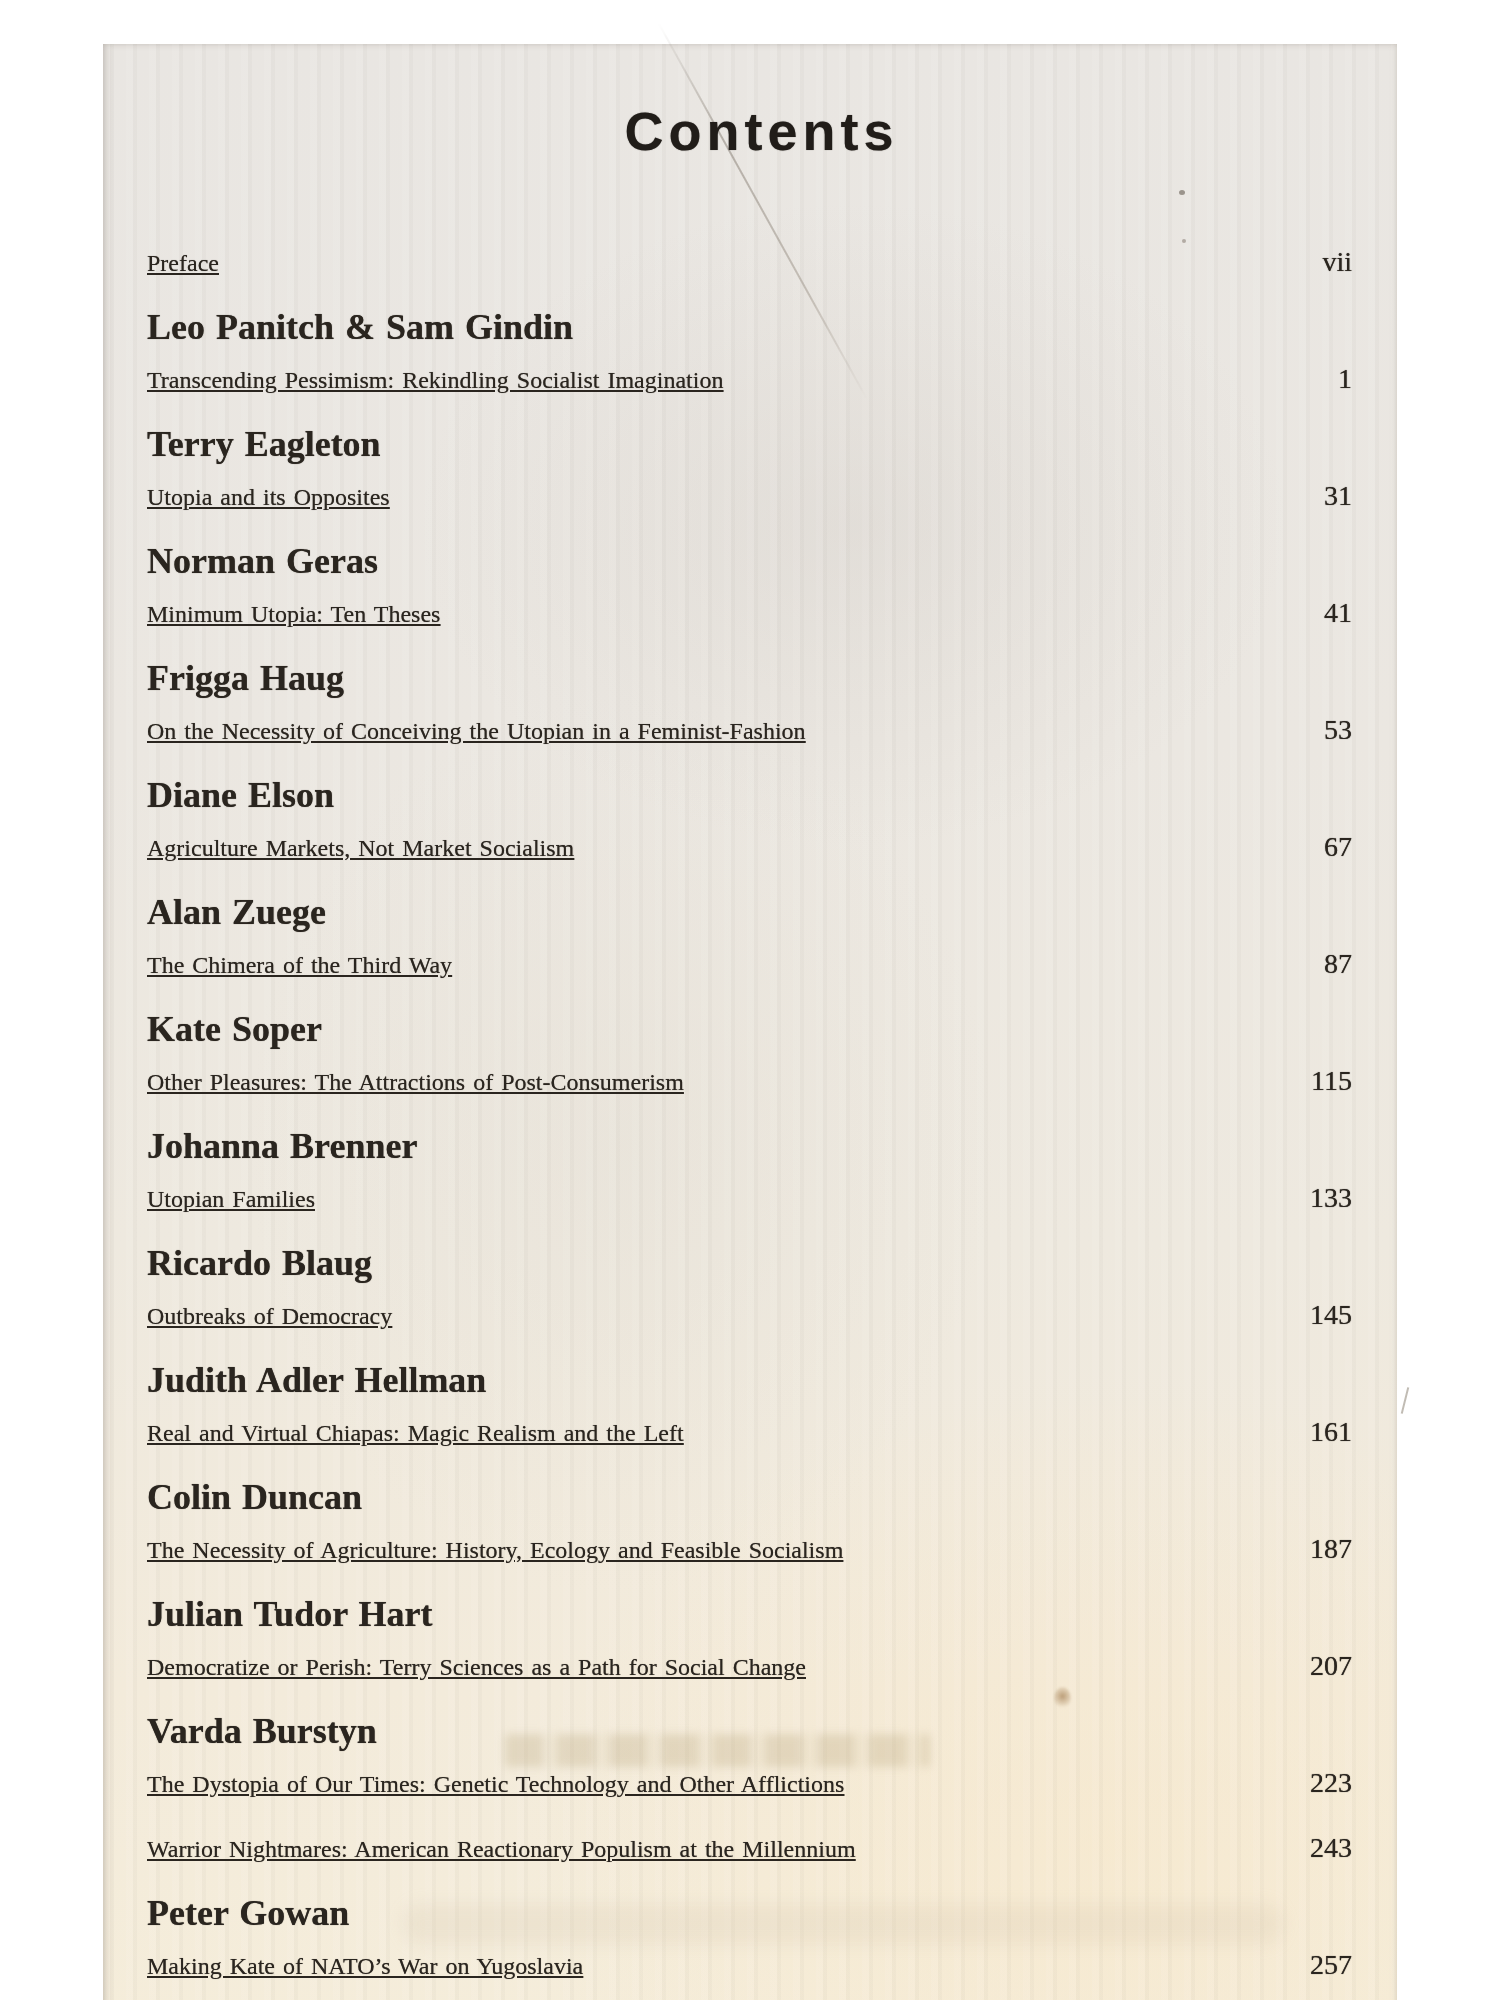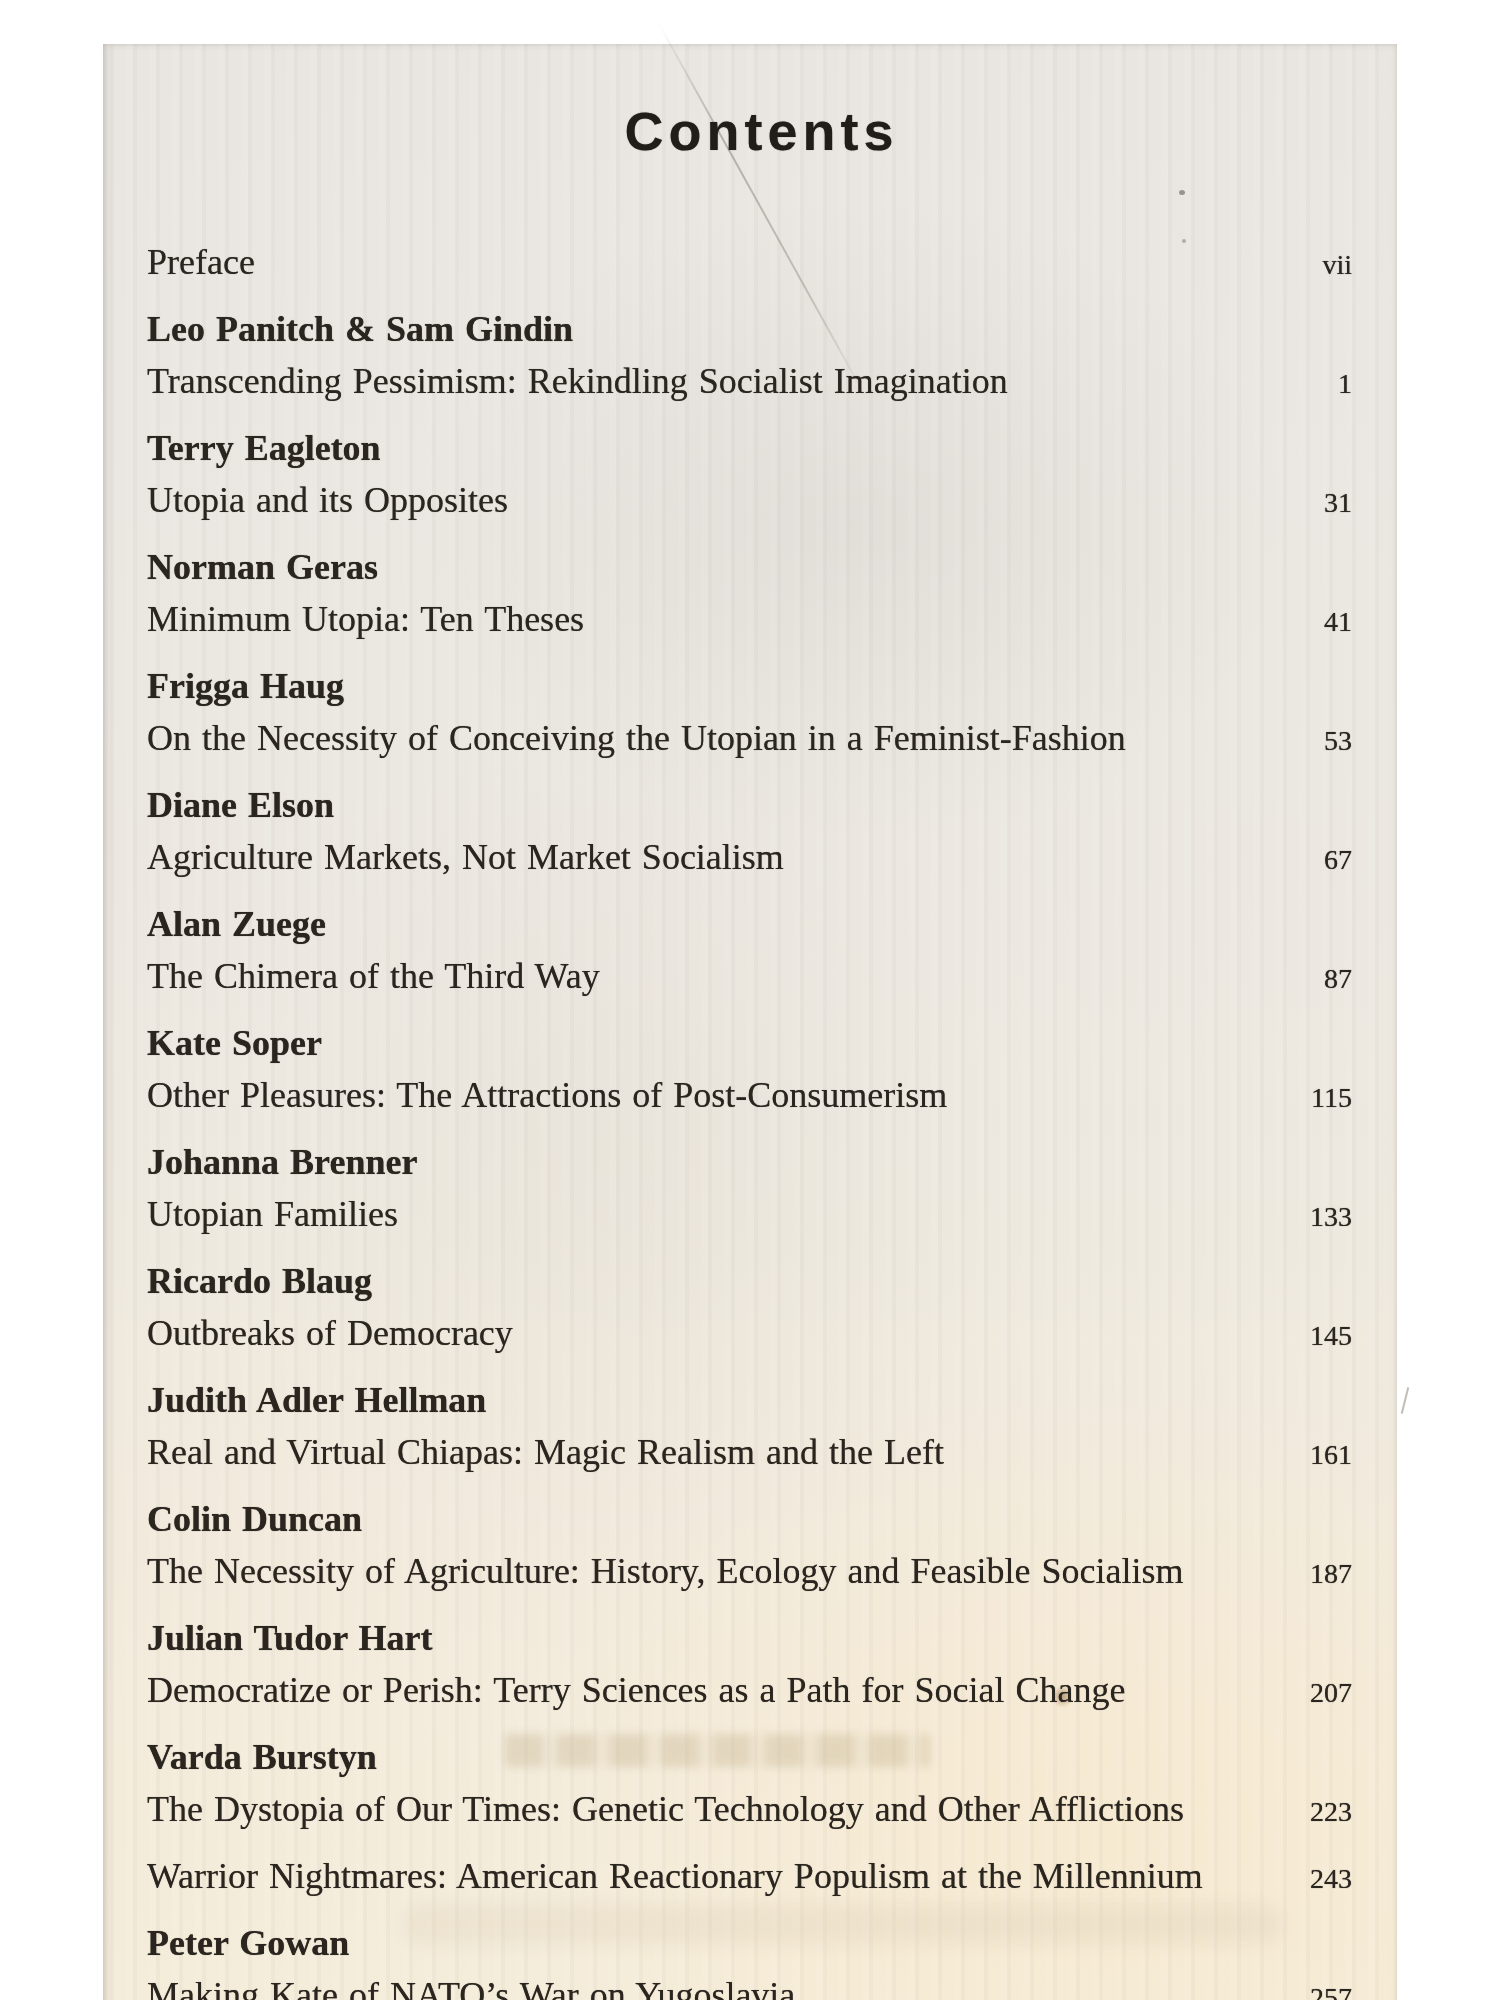--- a/index.html
+++ b/index.html
@@ -108,25 +108,26 @@
   .entry { margin-bottom: 12px; }
   .author {
     font-weight: bold;
     font-size: 36px;
     line-height: 52px;
     word-spacing: 2px;
     text-shadow: 0 0 0.8px rgba(40,35,28,0.8);
     white-space: nowrap;
   }
   .chapter-title, .preface-label {
-    font-size: 36px;
+    font-size: 24px;
     line-height: 52px;
     word-spacing: 2px;
     text-shadow: 0 0 0.7px rgba(45,40,33,0.7);
     white-space: nowrap;
+    text-decoration: underline;
   }
   .pagenum {
     font-size: 28px;
     line-height: 52px;
     text-shadow: 0 0 0.9px rgba(40,35,28,0.85);
     padding-left: 14px;
     white-space: nowrap;
   }
 </style>
 </head>

